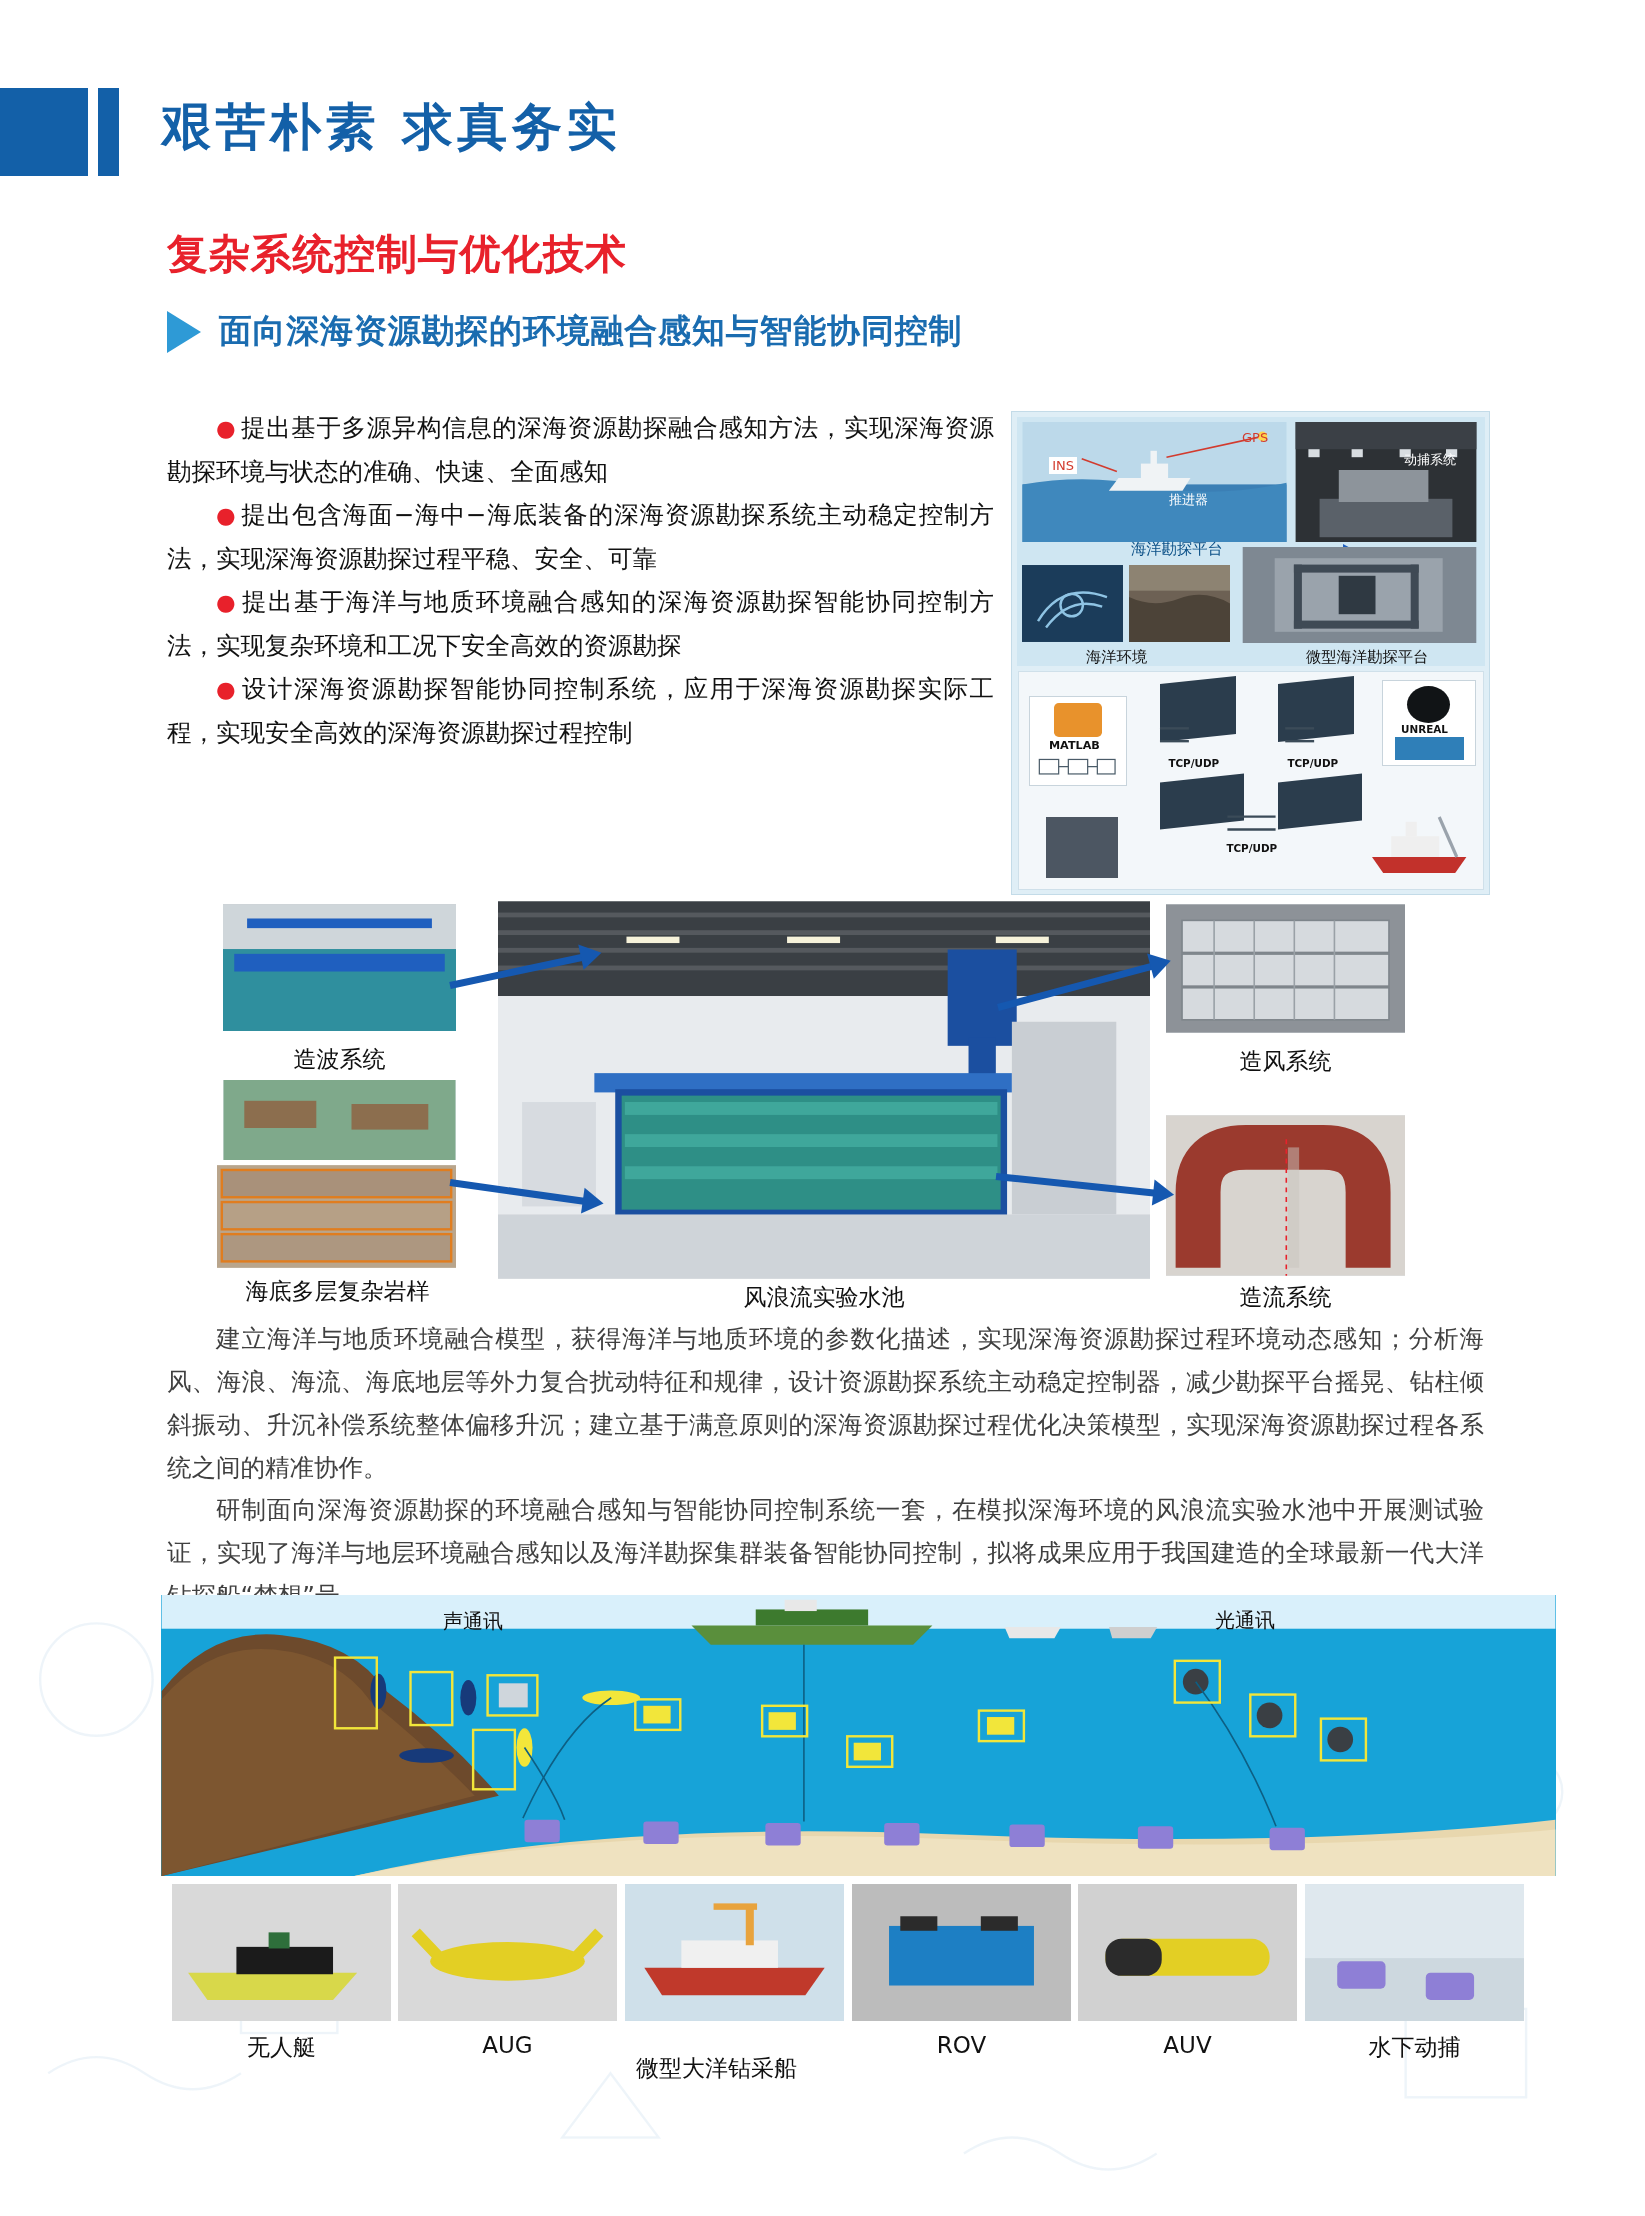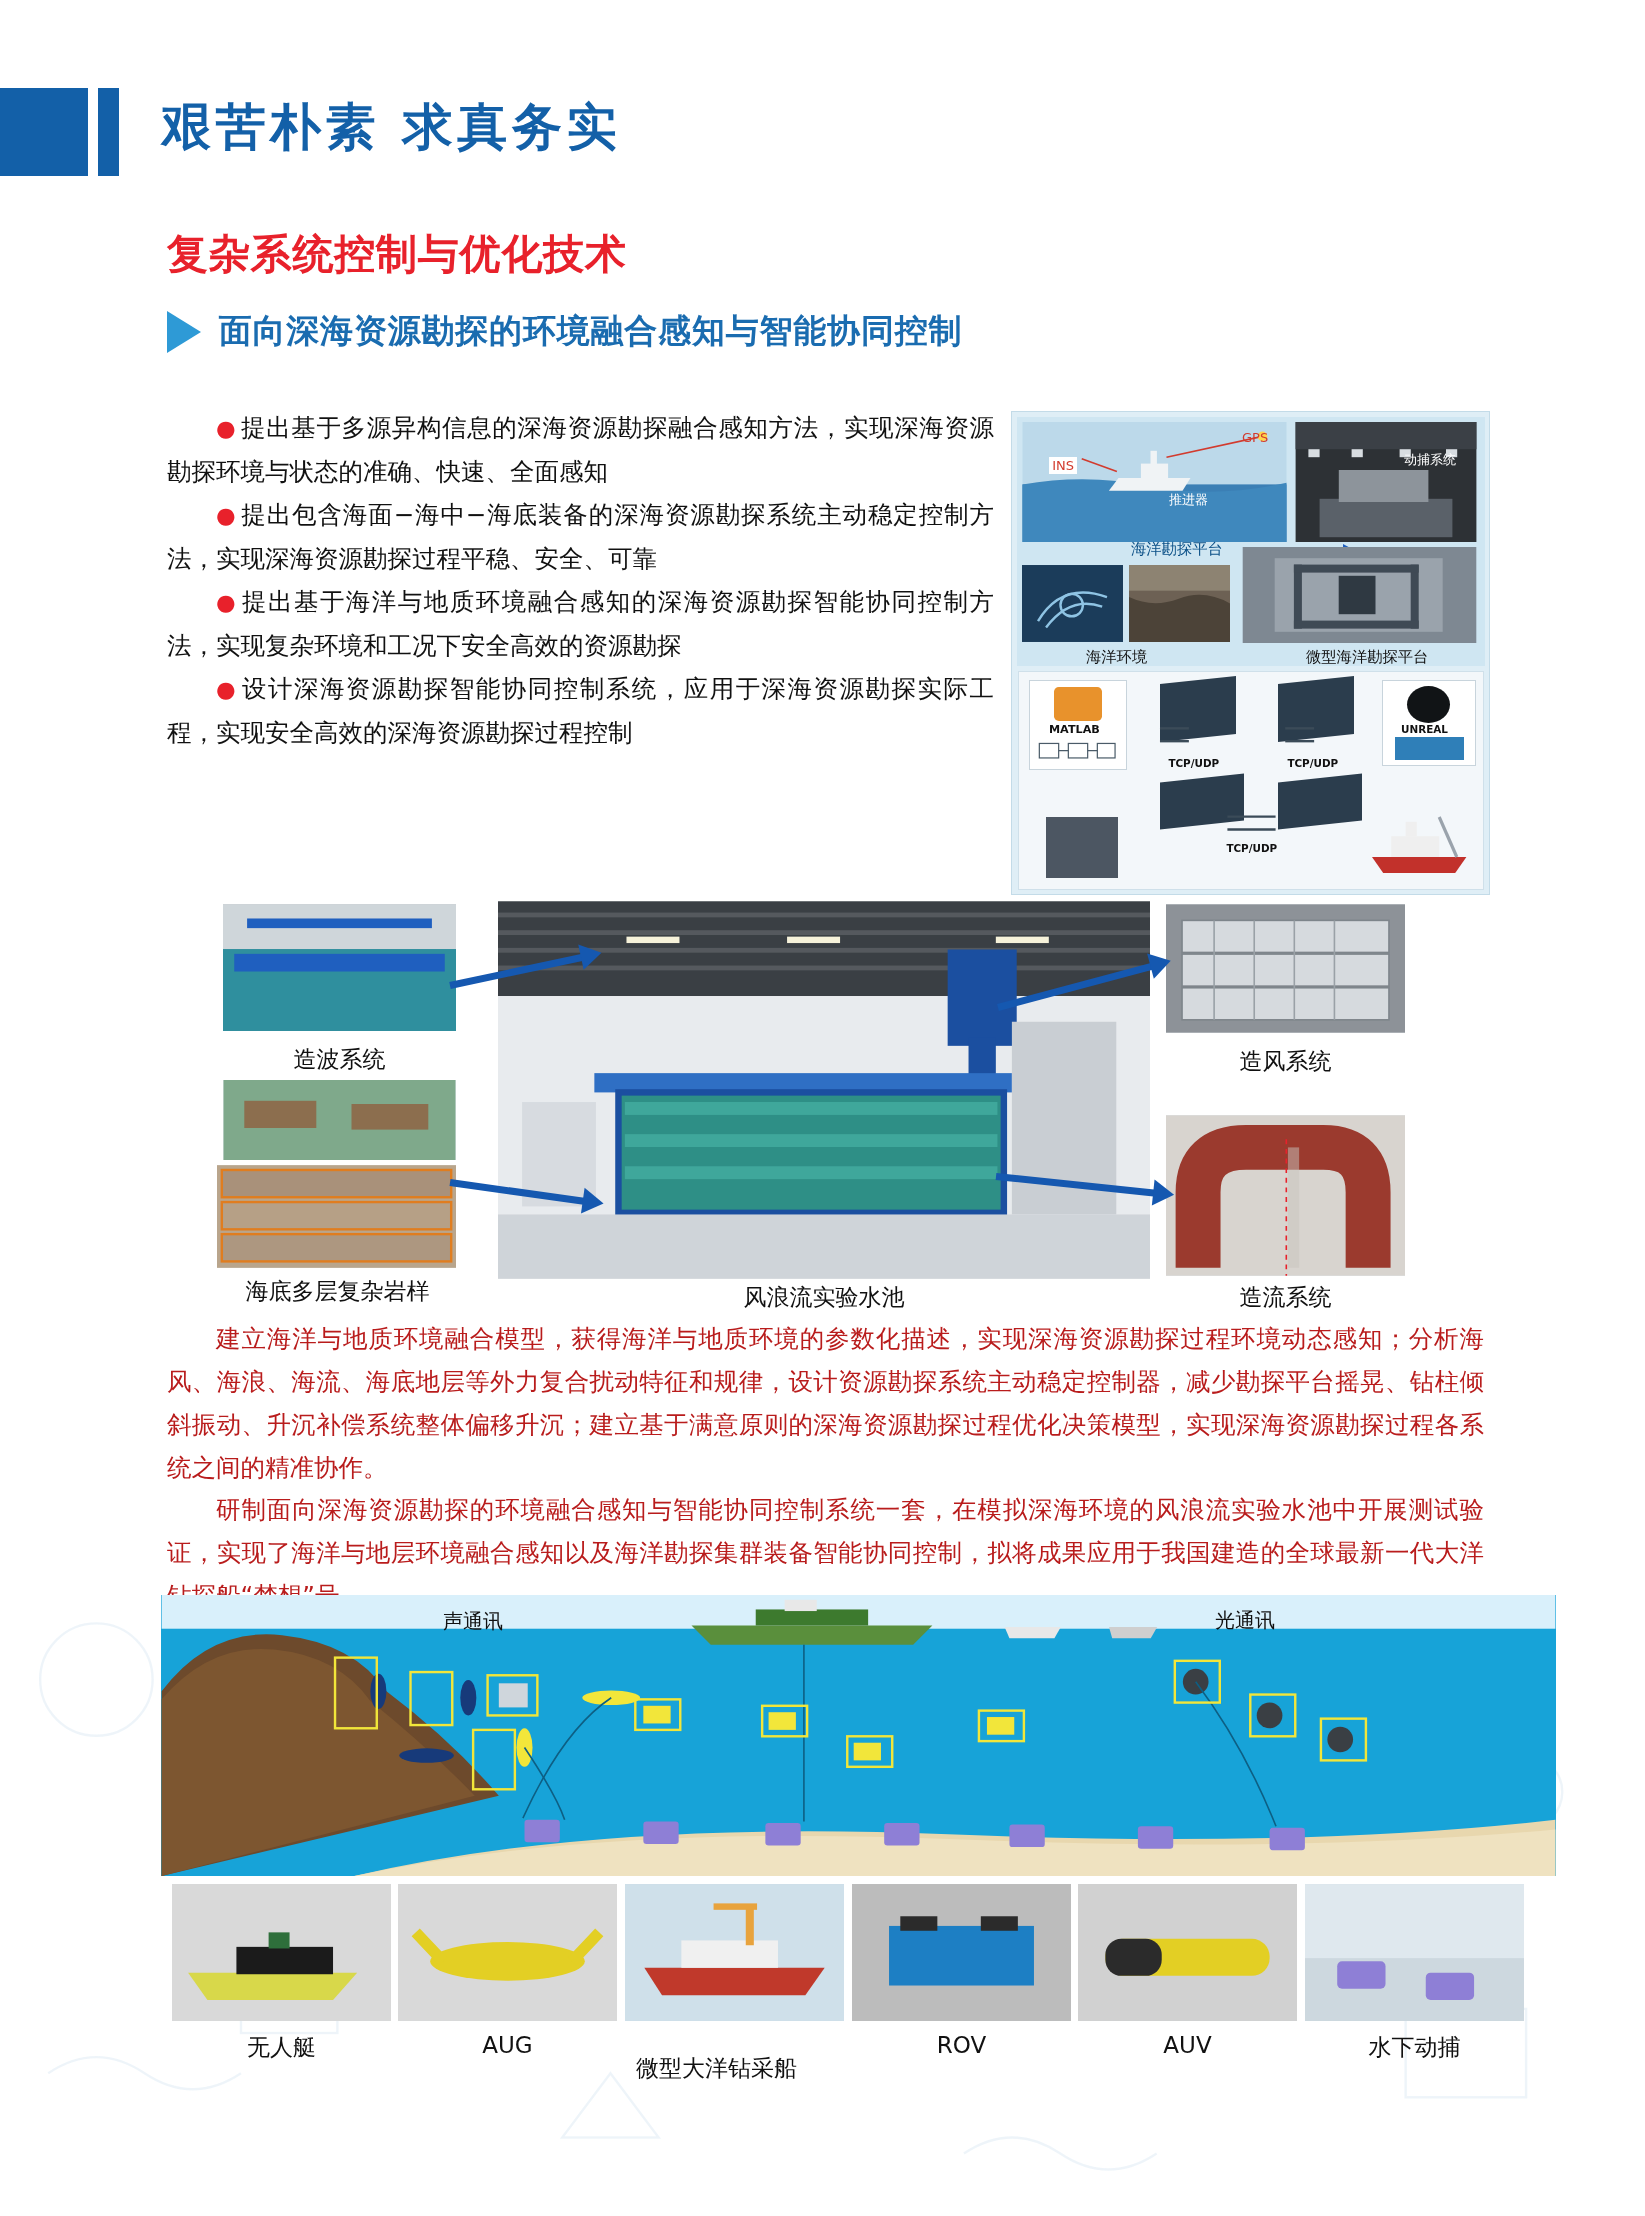--- a/index.html
+++ b/index.html
@@ -104,21 +104,21 @@
     font-size: 22.5px;
     margin-right: 4.8px;
   }
 
   .para-block {
     position: absolute;
     left: 167px;
     width: 1317px;
     font-size: 24.5px;
     line-height: 43px;
-    color: #b91c1c;
+    color: #404040;
     text-align: justify;
   }
   .para-block p { margin: 0; text-indent: 49px; }
 
   
   .img {
     position: absolute;
     background: #e4e9ee;
     overflow: hidden;
   }
@@ -306,21 +306,21 @@
       <rect x="64" y="22" width="10" height="80"></rect>
       <rect x="210" y="22" width="10" height="80"></rect>
       <rect x="64" y="22" width="156" height="10"></rect>
       <rect x="64" y="92" width="156" height="10"></rect>
     </g>
     <rect x="120" y="36" width="46" height="48" fill="#2f3942"></rect>
   </svg>
   <div class="label-sm" style="left:294px; top:235px; font-size:15.3px;">微型海洋勘探平台</div>
 
   <div style="position:absolute; left:6.4px; top:259px; width:464px; height:217px; background:#f3f7fa; border:0.8px solid #cfe0ea;">
-    <div style="position:absolute; left:9.6px; top:8px; width:96px; height:88px; background:#ffffff; border:0.8px solid #c8d4dc;">
+    <div style="position:absolute; left:9.6px; top:24px; width:96px; height:88px; background:#ffffff; border:0.8px solid #c8d4dc;">
       <div style="position:absolute;left:24px;top:6.4px;width:48px;height:34px;background:#e8922c;border-radius:4.8px;"></div>
       <div class="label-sm" style="left:19px; top:42px; font-size:11.2px; font-weight:bold;">MATLAB</div>
       <svg style="position:absolute;left:6.4px;top:56px;" width="84" height="29" viewBox="0 0 104 36">
         <g stroke="#4a5b68" fill="none" stroke-width="1.5">
           <rect x="4" y="8" width="24" height="18"></rect>
           <rect x="40" y="8" width="24" height="18"></rect>
           <rect x="76" y="8" width="22" height="18"></rect>
           <path d="M28 17 h12 M64 17 h12"></path>
         </g>
       </svg>

